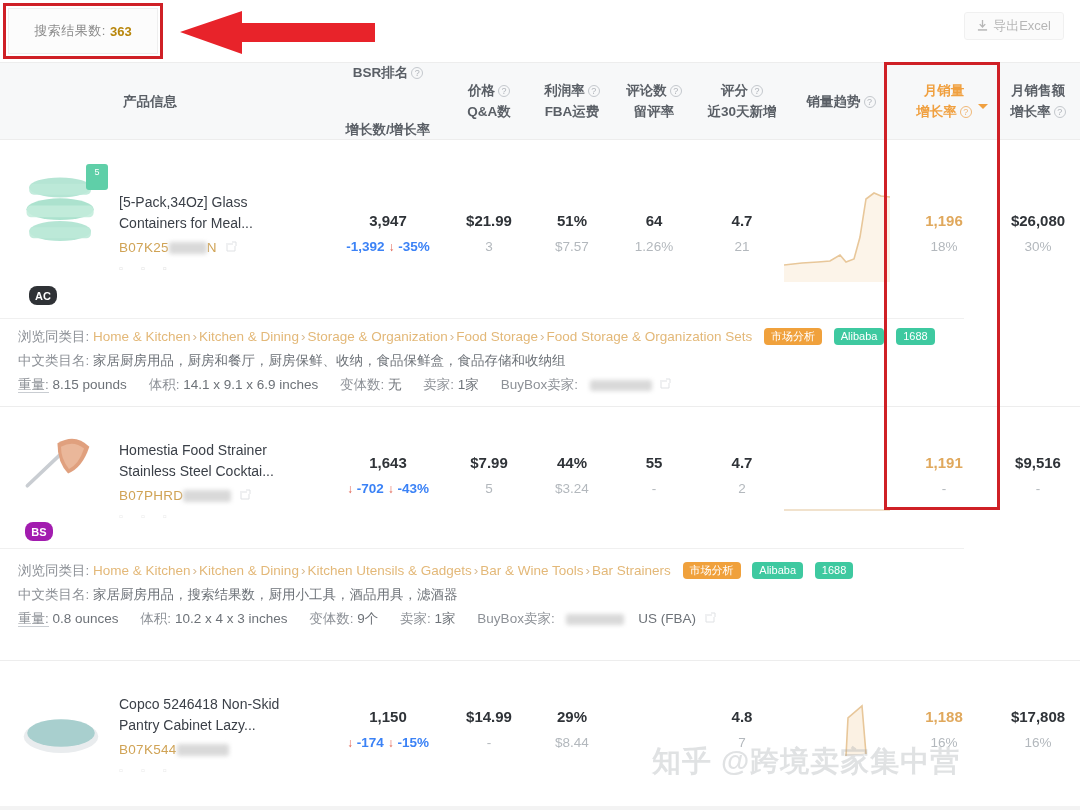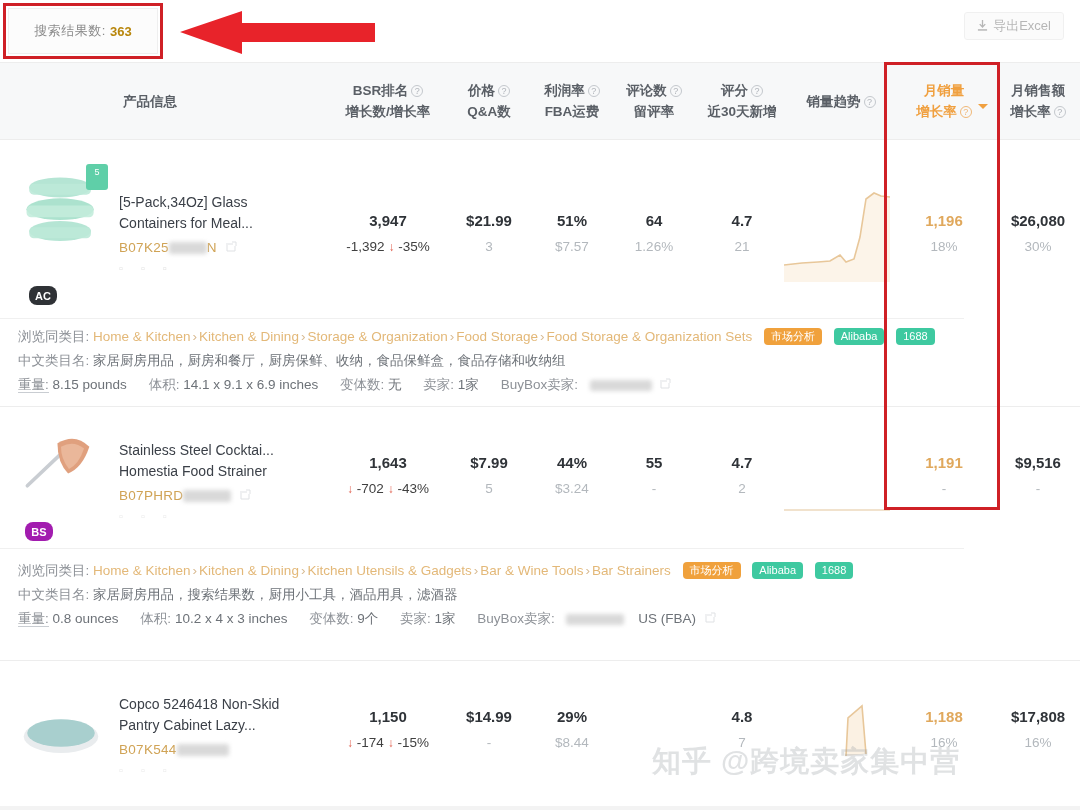--- a/index.html
+++ b/index.html
@@ -87,21 +87,21 @@
     display:flex;align-items:center;justify-content:center;
   }
   .badge.ac { background:#2f3236; }
   .badge.bs { background:#a21caf; }
 
   .cell {
     position:absolute; text-align:center;
     font-size:15px; color:#2f3338; font-weight:600;
   }
   .cell .sub { display:block; margin-top:10px; font-size:13.5px; color:#b3b8bd; font-weight:400; }
-  .cell .down { color:#404040; font-weight:400; font-size:13.5px; }
+  .cell .down { color:#3b82f6; font-weight:700; font-size:13.5px; }
   .arrow-dn { color:#e0604f; font-size:12px; }
   .cell.orange { color:#e0a85c; }
 
   .spark { position:absolute; }
 
   
   .detail { position:absolute; left:0; width:964px; background:#fff;
             border-top:1px solid #f0f0f0; }
   .dline { position:absolute; left:18px; font-size:13.5px; line-height:1.5; white-space:nowrap; }
   .dlabel { color:#8d9197; }
@@ -153,21 +153,21 @@
       </svg>
       <span>导出Excel</span>
     </div>
   </div>
 
   <div class="thead">
     <div class="th" style="left:105px; width:90px;">
       <div class="l1"><span>产品信息</span></div>
     </div>
 
-    <div class="th" style="left:330px; width:116px;">
+    <div class="th" style="left:330px; width:116px;justify-content:space-between;">
       <div class="l1"><span>BSR排名</span><span class="qm">?</span></div>
       <div class="l2"><span>增长数/增长率</span></div>
     </div>
 
     <div class="th" style="left:452px; width:74px;">
       <div class="l1"><span>价格</span><span class="qm">?</span></div>
       <div class="l2"><span>Q&amp;A数</span></div>
     </div>
 
     <div class="th" style="left:530px; width:84px;">
@@ -300,22 +300,22 @@
 
   <div class="row" style="position:absolute; left:0; top:410px; width:1080px; height:136px;">
     <div class="thumb" style="left:22px; top:12px;">
       <svg width="88" height="80" viewBox="0 0 88 80">
         <path d="M6 68 L46 30" stroke="#c9cdd2" stroke-width="4" stroke-linecap="round"></path>
         <path d="M40 20 Q60 8 76 24 Q68 48 52 54 Q40 42 40 20 Z" fill="#e0a07e"></path>
         <path d="M44 24 Q58 16 70 26 Q64 44 53 49 Q44 38 44 24 Z" fill="#eab79a"></path>
       </svg>
     </div>
     <div class="ptitle" style="top:30px;">
+      <div>Homestia Food Strainer</div>
       <div>Stainless Steel Cocktai...</div>
-      <div>Homestia Food Strainer</div>
     </div>
     <div class="asin" style="top:78px;">
       <span>B07PHRD</span><span class="blur" style="width:48px;height:12px;"></span>
       <svg class="ext-icon" viewBox="0 0 11 11">
           <path d="M2 3 h5 M1 2 v8 h8 V5" stroke="#b9bdc2" fill="none" stroke-width="1"></path>
           <path d="M6 1 h4 v4" stroke="#b9bdc2" fill="none" stroke-width="1"></path>
         </svg>
     </div>
     <div class="subicons" style="top:100px; opacity:.22;">▫▫▫</div>
     <div class="badge bs" style="left:25px; top:112px;">BS</div>

